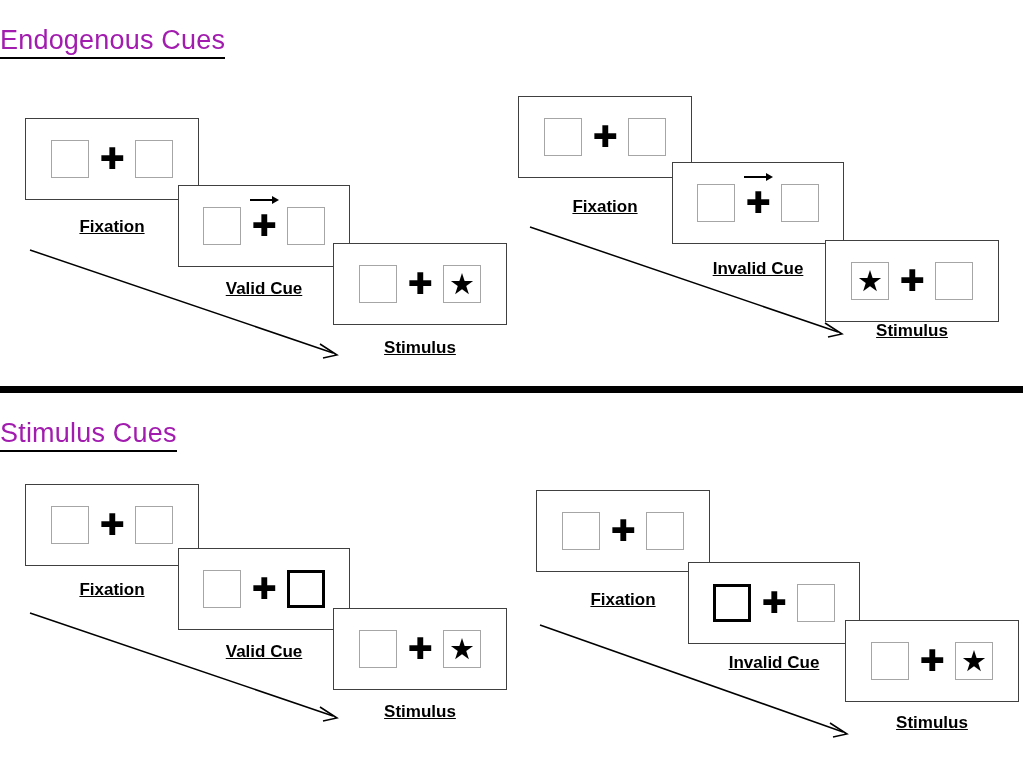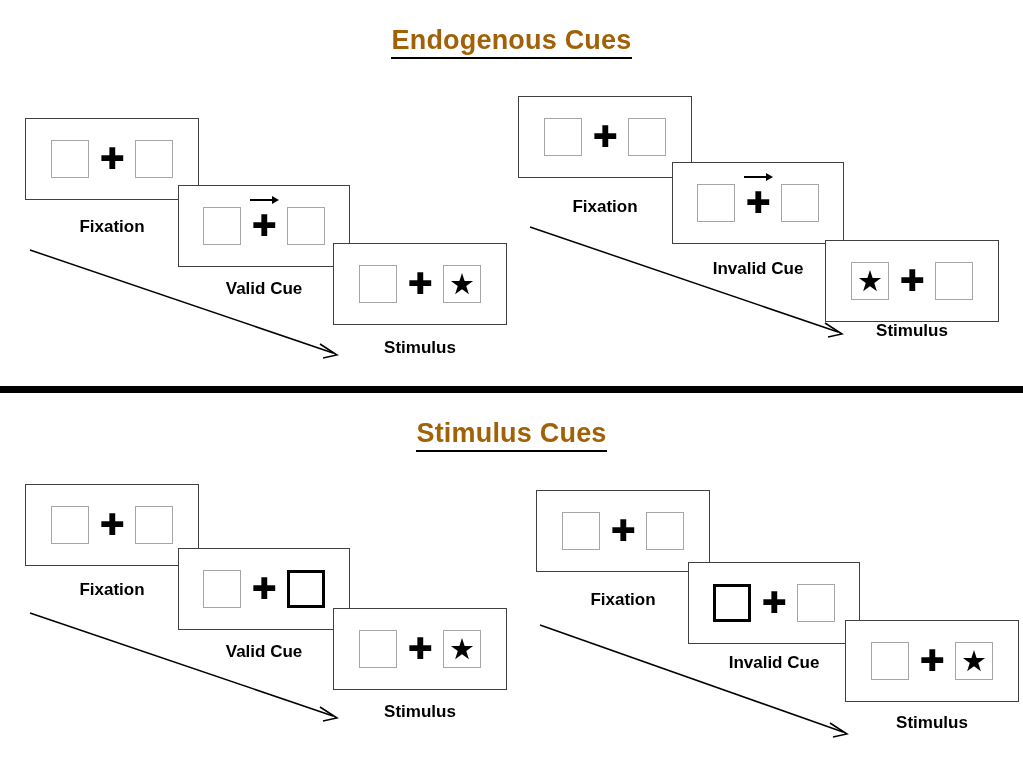--- a/index.html
+++ b/index.html
@@ -9,24 +9,24 @@
     font-family:"Liberation Sans", sans-serif;
     overflow:hidden;
     position:relative;
   }
   .stage{position:absolute;left:0;top:0;width:1023px;height:767px;}
 
   
   .section-title{
     position:absolute;
     width:100%;
-    text-align:center;
+    text-align:left;
     font-size:27px;
-    font-weight:bold;
-    color:#a16207;
+    font-weight:normal;
+    color:#a21caf;
     letter-spacing:.2px;
   }
   .section-title span{
     border-bottom:2.5px solid #000;
     padding-bottom:2px;
   }
 
   
   .divider{
     position:absolute;
@@ -95,20 +95,21 @@
   }
 
   
   .caption{
     position:absolute;
     font-size:17px;
     font-weight:bold;
     color:#000;
     white-space:nowrap;
     text-align:center;
+    text-decoration:underline;
   }
 
   
   .flow-arrow{position:absolute;}
 </style>
 </head>
 <body>
 
 <div class="stage">
 

